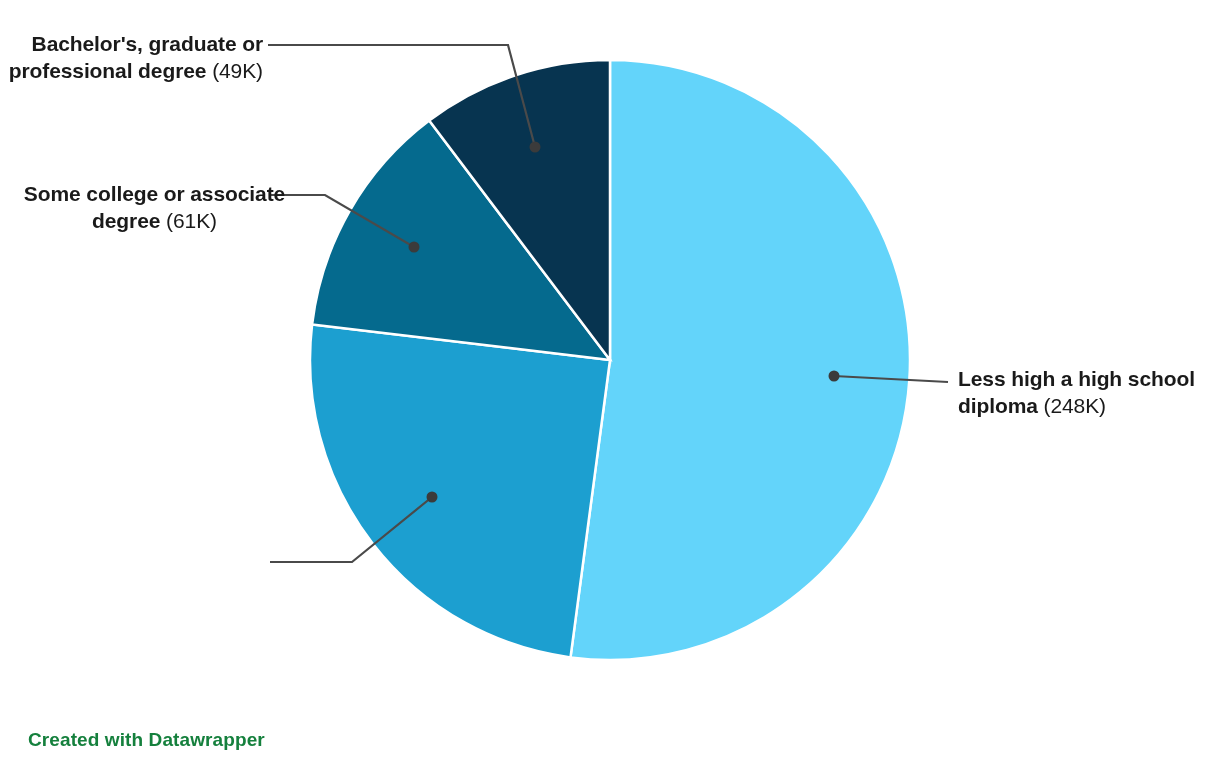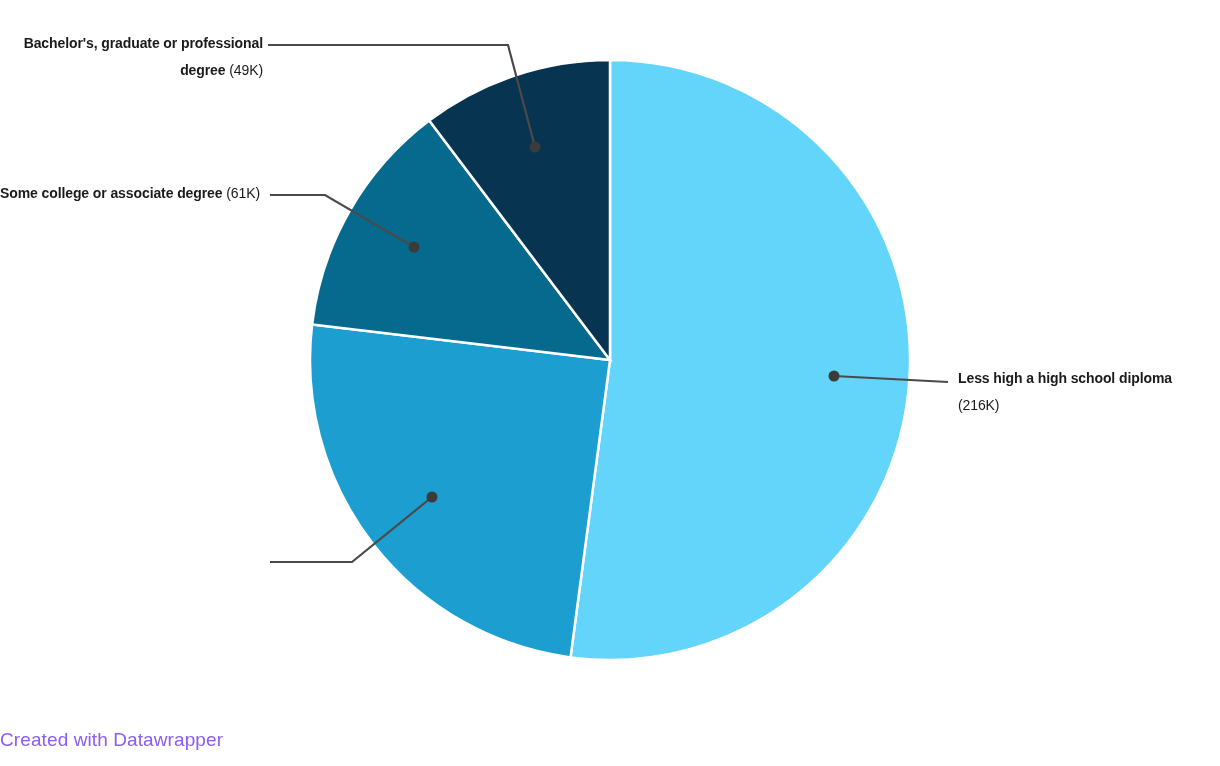--- a/index.html
+++ b/index.html
@@ -23,56 +23,57 @@
   }
   svg.pie-svg {
     position: absolute;
     left: 0; top: 0;
     width: 1220px;
     height: 766px;
     display: block;
   }
   .label {
     position: absolute;
-    font-size: 14px;
+    font-size: 21px;
     line-height: 27px;
     color: #1a1a1a;
     font-weight: 700;
     letter-spacing: -0.1px;
   }
   .label .value {
     font-weight: 400;
     color: #1a1a1a;
   }
   .label-right  { text-align: left;  }
   .label-left   { text-align: right; }
 
   #label-bachelors {
     left: 0px;  top: 30px;  width: 263px;
     text-align: right;
   }
   #label-somecollege {
     left: 0px;  top: 180px; width: 263px;
-    text-align: left;
+    text-align: center;
+    padding-left: 23px;
   }
   #label-highschool {
     left: 0px;  top: 546px; width: 263px;
     text-align: right;
   }
   #label-lessthanhs {
     left: 958px; top: 365px; width: 255px;
     text-align: left;
   }
   #footer-credit {
     position: absolute;
-    left: 0;
+    left: 28px;
     top: 729px;
     font-size: 19px;
-    color: #8b5cf6;
-    font-weight: 400;
+    color: #15803d;
+    font-weight: 700;
     letter-spacing: 0.1px;
   }
 </style>
 </head>
 <body>
 
 <div id="chart-root">
 
   <svg class="pie-svg" viewBox="0 0 1220 766">
 
@@ -108,18 +109,18 @@
   </div>
 
   <div class="label label-left" id="label-somecollege">
     <span>Some college or associate degree</span>
     <span class="value">(61K)</span>
   </div>
 
 
   <div class="label label-right" id="label-lessthanhs">
     <span>Less high a high school diploma</span>
-    <span class="value">(216K)</span>
+    <span class="value">(248K)</span>
   </div>
 
   <div id="footer-credit">Created with Datawrapper</div>
 
 </div>
 
 </body></html>

